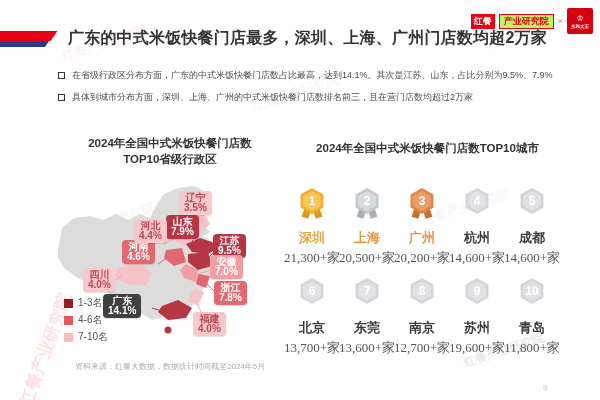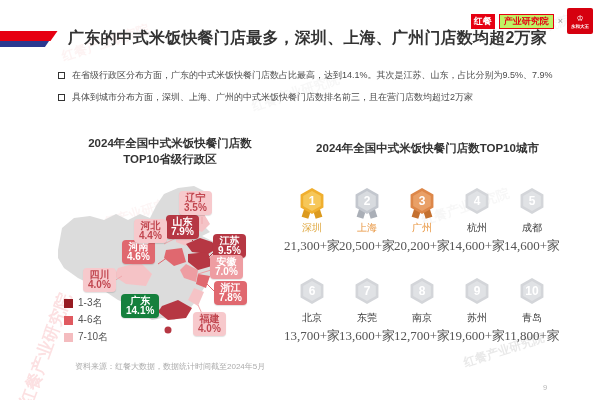--- a/index.html
+++ b/index.html
@@ -52,21 +52,21 @@
   #city-row-1{top:188px;}
   #city-row-2{top:278px;}
   .city-card{width:52px;display:flex;flex-direction:column;align-items:center;}
   .badge{position:relative;width:26px;height:30px;}
   .hex{position:absolute;left:0;top:0;width:26px;height:26px;clip-path:polygon(50% 0%,94% 25%,94% 75%,50% 100%,6% 75%,6% 25%);z-index:1;}
   .hex-inner{position:absolute;left:3px;top:3px;width:20px;height:20px;clip-path:polygon(50% 0%,94% 25%,94% 75%,50% 100%,6% 75%,6% 25%);z-index:2;}
   .badge .num{position:absolute;left:0;top:0;width:26px;height:26px;line-height:26px;text-align:center;font-size:12px;font-weight:bold;color:#fff;z-index:3;}
   .ribbon{position:absolute;width:7px;height:10px;top:20px;z-index:0;}
   .ribbon.rl{left:4px;transform:rotate(18deg);}
   .ribbon.rr{right:4px;transform:rotate(-18deg);}
-  .city-name{margin-top:3px;font-size:10px;font-weight:normal;}
+  .city-name{margin-top:11px;font-size:13px;font-weight:bold;}
   .city-count{margin-top:2px;font-size:13px;color:#555;font-family:Liberation Serif, serif;}
 
   
   .source-note{position:absolute;left:75px;top:361px;font-size:8px;color:#ababab;}
   .page-num{position:absolute;left:543px;top:383px;font-size:7.5px;color:#b5b5b5;}
 </style>
 </head>
 <body>
 
 <div id="canvas">
@@ -143,21 +143,21 @@
       <line x1="112" y1="72" x2="128" y2="64" stroke="#F0A9AD" stroke-width="1"></line>
       <line x1="106" y1="92" x2="116" y2="85" stroke="#E0686F" stroke-width="1"></line>
       <line x1="162" y1="80" x2="156" y2="86" stroke="#B63743" stroke-width="1"></line>
       <line x1="159" y1="98" x2="146" y2="102" stroke="#EE9DA2" stroke-width="1"></line>
       <line x1="62" y1="109" x2="70" y2="104" stroke="#F0A9AD" stroke-width="1"></line>
       <line x1="163" y1="120" x2="154" y2="111" stroke="#E0686F" stroke-width="1"></line>
       <line x1="100" y1="136" x2="110" y2="139" stroke="#B63743" stroke-width="1"></line>
       <line x1="152" y1="146" x2="146" y2="133" stroke="#F0A9AD" stroke-width="1"></line>
     </svg>
     <div id="map-labels">
-        <div class="map-label" style="left: 69px; top: 122px; background: #15803d; color: rgb(255, 255, 255);">
+        <div class="map-label" style="left: 51px; top: 122px; background: #404040; color: rgb(255, 255, 255);">
           <div>广东</div>
           <div>14.1%</div>
         </div>
         <div class="map-label" style="left: 161px; top: 62px; background: rgb(182, 55, 67); color: rgb(255, 255, 255);">
           <div>江苏</div>
           <div>9.5%</div>
         </div>
         <div class="map-label" style="left: 114px; top: 43px; background: rgb(182, 55, 67); color: rgb(255, 255, 255);">
           <div>山东</div>
           <div>7.9%</div>

